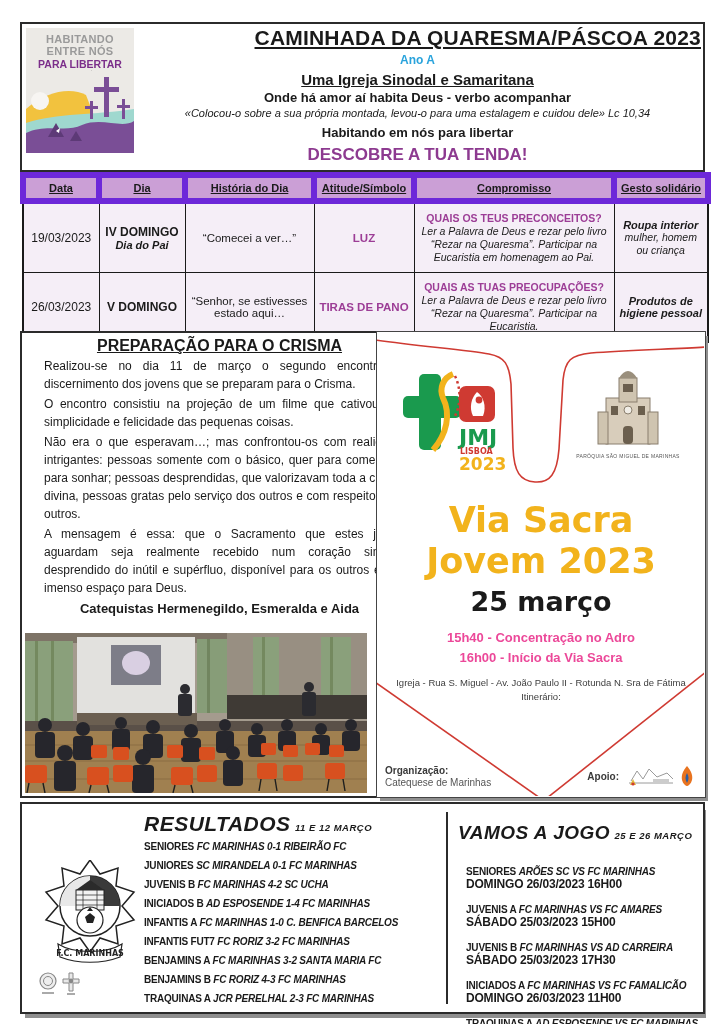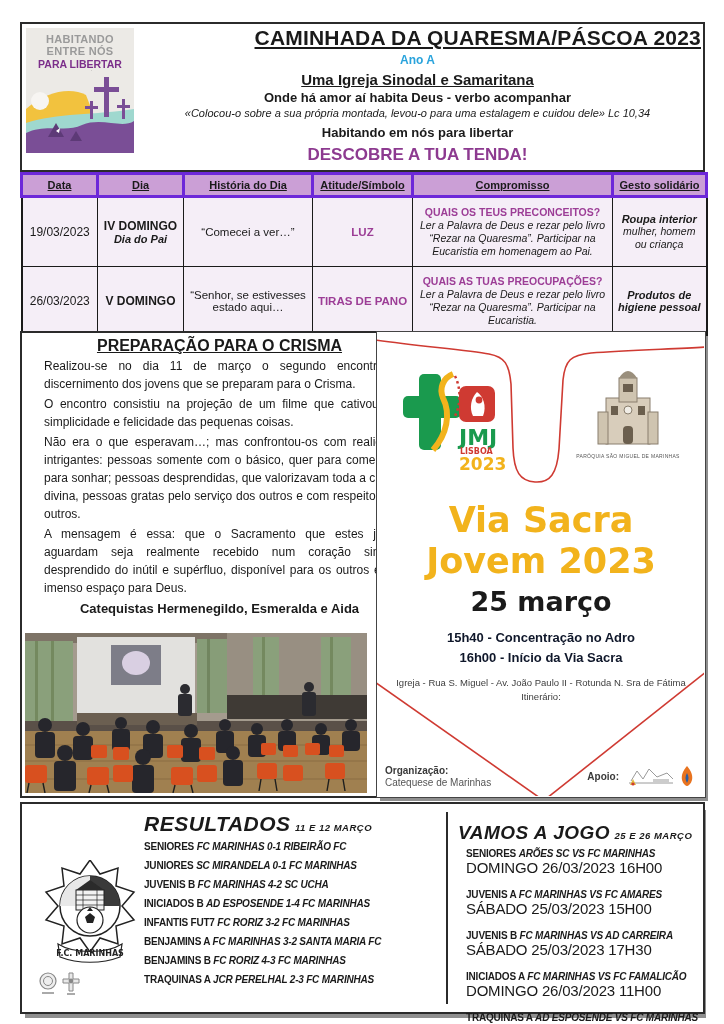--- a/index.html
+++ b/index.html
@@ -20,21 +20,21 @@
   .h-ano{color:#29a3dc;font-weight:bold;font-size:12px;margin-top:3px;}
   .h-sub{font-size:15px;font-weight:bold;text-decoration:underline;margin-top:4px;}
   .h-motto{font-size:13px;font-weight:bold;margin-top:2px;}
   .h-quote{font-size:11px;font-style:italic;margin-top:2px;}
   .h-theme{font-size:13px;font-weight:bold;margin-top:6px;}
   .h-callout{font-size:17px;font-weight:bold;color:#8d3a90;margin-top:5px;}
 
   
   .cal-table{position:absolute;left:20px;top:172px;width:685px;border-collapse:collapse;
              border:2px solid #1a1a1a;table-layout:fixed;}
-  .cal-table th{background:#cb9fd6;border:3px solid #6d28d9;font-size:11px;font-weight:bold;
+  .cal-table th{background:#cb9fd6;border:6px solid #6d28d9;font-size:11px;font-weight:bold;
                 text-decoration:underline;height:20px;padding:0;}
   .cal-table td{background:#f5eef7;border:1px solid #1a1a1a;text-align:center;vertical-align:middle;
                 height:66px;padding:1px 3px;font-size:11.5px;}
   .b{font-weight:bold;font-size:12px;}
   .bi{font-weight:bold;font-style:italic;font-size:11px;}
   .it{font-style:italic;font-size:10.5px;line-height:1.25;}
   .purple{color:#9c3d96;font-weight:bold;}
   .q{color:#9c3d96;font-weight:bold;font-size:10.5px;margin-bottom:1px;}
 
   
@@ -49,48 +49,48 @@
           box-shadow:3px 4px 0 -1px #8f8f8f;}
   .tent-lines{position:absolute;left:0;top:0;}
   .jmj{position:absolute;left:26px;top:38px;}
   .church{position:absolute;right:22px;top:36px;width:110px;text-align:center;}
   .church-cap{font-size:5px;color:#555;letter-spacing:.3px;margin-top:1px;}
   .vs-title{position:absolute;left:0;top:168px;width:100%;text-align:center;color:#f2b31c;
             font-family:"DejaVu Sans",sans-serif;font-weight:bold;font-size:35px;line-height:1.18;}
   .vs-date{position:absolute;left:0;top:254px;width:100%;text-align:center;font-family:"DejaVu Sans",sans-serif;
            font-weight:bold;font-size:27px;}
   .vs-times{position:absolute;left:0;top:296px;width:100%;text-align:center;font-weight:bold;
-            font-size:13px;line-height:1.5;color:#0f172a;}
+            font-size:13px;line-height:1.5;color:#ec4899;}
   .vs-itin{position:absolute;left:0;top:344px;width:100%;text-align:center;font-size:9.5px;
            color:#3d3d3d;line-height:1.45;}
   .vs-org{position:absolute;left:8px;bottom:8px;font-size:10px;color:#555;line-height:1.2;}
   .vs-org .lbl{font-weight:bold;color:#3a3a3a;}
   .vs-apoio{position:absolute;right:10px;bottom:10px;font-size:10px;color:#3a3a3a;
             display:flex;align-items:center;gap:4px;}
   .vs-apoio .lbl{font-weight:bold;}
 
   
   .bottom-box{left:20px;top:802px;width:685px;height:212px;box-shadow:3px 6px 0 -2px #8f8f8f;}
   .crest{position:absolute;left:20px;top:56px;}
   .mini-logos{position:absolute;left:16px;top:168px;display:flex;gap:4px;align-items:center;}
   .results{position:absolute;left:122px;top:8px;width:300px;}
   .res-title{font-style:italic;margin-bottom:5px;white-space:nowrap;}
   .res-title .big{font-size:21px;font-weight:bold;letter-spacing:.5px;}
   .res-title .small{font-size:9.5px;font-weight:bold;letter-spacing:.5px;}
   .res-line{font-size:10px;font-weight:bold;white-space:nowrap;letter-spacing:-0.2px;height:19px;}
   .res-line .match{font-style:italic;}
   .vdivider{position:absolute;left:424px;top:8px;width:2px;height:192px;background:#2b2b2b;}
   .games{position:absolute;left:436px;top:18px;width:260px;}
-  .game-title{font-style:italic;margin-bottom:4px;white-space:nowrap;}
+  .game-title{font-style:italic;margin-bottom:22px;white-space:nowrap;}
   .game-title .big{font-size:19px;font-weight:bold;letter-spacing:.5px;}
   .game-title .small{font-size:9.5px;font-weight:bold;letter-spacing:.5px;}
   .game{margin-bottom:13px;margin-left:8px;}
   .game .l1{font-size:10px;font-weight:bold;white-space:nowrap;letter-spacing:-0.2px;}
   .game .l1 .match{font-style:italic;}
-  .game .l2{font-size:15px;font-weight:normal;letter-spacing:-0.2px;}
+  .game .l2{font-size:12px;font-weight:bold;letter-spacing:-0.2px;}
 </style>
 </head>
 <body>
 
 <div class="page">
 
   <section class="header-box box">
     <div class="poster">
       <div class="poster-text">
         <div class="pt-gray">HABITANDO</div>
@@ -379,20 +379,21 @@
 
     <div class="results">
       <div class="res-title">
         <span class="big">RESULTADOS</span>
         <span class="small">11 E 12 MARÇO</span>
       </div>
       <div class="res-line"><span class="cat">SENIORES</span> <span class="match">FC MARINHAS 0-1 RIBEIRÃO FC</span></div>
       <div class="res-line"><span class="cat">JUNIORES</span> <span class="match">SC MIRANDELA 0-1 FC MARINHAS</span></div>
       <div class="res-line"><span class="cat">JUVENIS B</span> <span class="match">FC MARINHAS 4-2  SC UCHA</span></div>
       <div class="res-line"><span class="cat">INICIADOS B</span> <span class="match">AD ESPOSENDE 1-4 FC MARINHAS</span></div>
+      <div class="res-line"><span class="cat">INFANTIS A</span> <span class="match">FC MARINHAS 1-0 C. BENFICA BARCELOS</span></div>
       <div class="res-line"><span class="cat">INFANTIS FUT7</span> <span class="match">FC RORIZ 3-2 FC MARINHAS</span></div>
       <div class="res-line"><span class="cat">BENJAMINS A</span> <span class="match">FC MARINHAS 3-2 SANTA MARIA FC</span></div>
       <div class="res-line"><span class="cat">BENJAMINS B</span> <span class="match">FC RORIZ 4-3 FC MARINHAS</span></div>
       <div class="res-line"><span class="cat">TRAQUINAS A</span> <span class="match">JCR PERELHAL 2-3  FC MARINHAS</span></div>
     </div>
 
     <div class="vdivider"></div>
 
     <div class="games">
       <div class="game-title">

